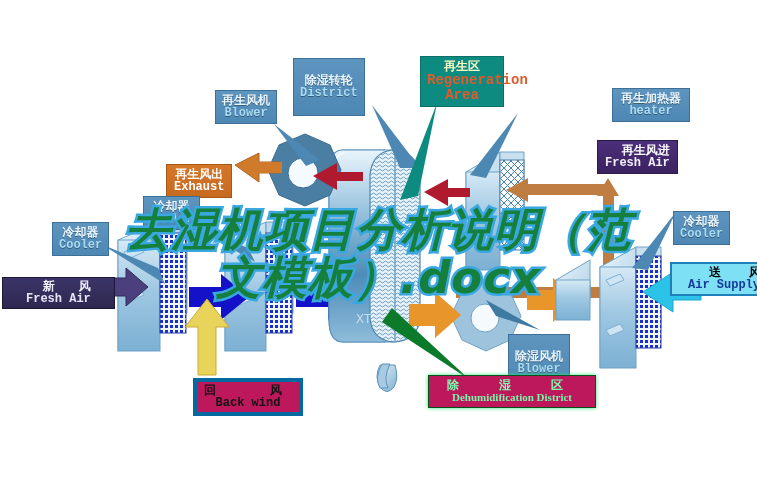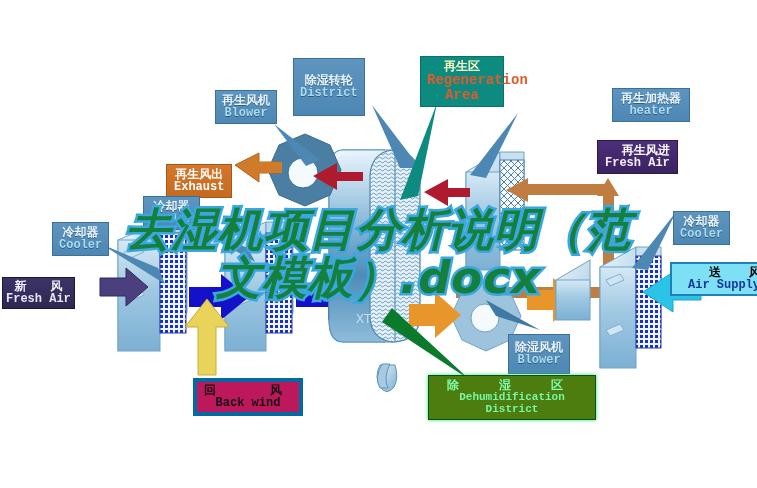--- a/index.html
+++ b/index.html
@@ -72,26 +72,26 @@
     background:#be185d;
     border:4px solid #0369a1;
     color:#111;
     margin-left:33px;
   }
   .gold .cn { color:#111; letter-spacing:10px; }
   .gold .en { color:#111; }
 
   
   .green {
-    background:#4d7c0f;
+    background:#be185d;
     border:1px solid #02521a;
     box-shadow:0 0 4px #2fe07a;
   }
   .green .cn { color:#7dffb0; letter-spacing:14px; }
-  .green .en { color:#74f7a6; }
+  .green .en { color:#74f7a6;font-family:Liberation Serif, serif; }
 
   
   .cyan {
     background:#7ee0f5;
     border:2px solid #1f7fb8;
   }
   .cyan .cn { color:#000000; letter-spacing:8px;margin-left:30px; }
   .cyan .en { color:#14399b; }
 
   
@@ -343,31 +343,31 @@
   <div class="lbl purple" style="left:597px; top:140px; padding:3px 7px; font-size:12px;">
     <span class="cn">再生风进</span>
     <span class="en">Fresh Air</span>
   </div>
 
   <div class="lbl steel" style="left:673px; top:211px; padding:3px 6px; font-size:12px;">
     <span class="cn">冷却器</span>
     <span class="en">Cooler</span>
   </div>
 
-  <div class="lbl purpleDark" style="left:2px; top:277px; padding:2px 3px; font-size:12px;">
+  <div class="lbl purpleDark" style="left:2px; top:277px; padding:2px 23px; font-size:12px;text-align:right;">
     <span class="cn">新　　风</span>
     <span class="en">Fresh Air</span>
   </div>
 
   <div class="lbl gold" style="left:160px; top:378px; padding:2px 7px; font-size:12px;">
     <span class="cn">回　　风</span>
     <span class="en">Back wind</span>
   </div>
 
-  <div class="lbl steel" style="left:508px; top:334px; padding:6px 6px; font-size:12px;">
+  <div class="lbl steel" style="left:508px; top:334px; padding:15px 6px; font-size:12px;">
     <span class="cn">除湿风机</span>
     <span class="en">Blower</span>
   </div>
 
   <div class="lbl green" style="left:428px; top:375px; padding:3px 10px; font-size:12px; width:168px; white-space:normal;">
     <span class="cn">除　湿　区</span>
     <span class="en" style="font-size:11px;">Dehumidification District</span>
   </div>
 
   <div class="lbl cyan" style="left:670px; top:262px; padding:2px 7px; font-size:12px;">

